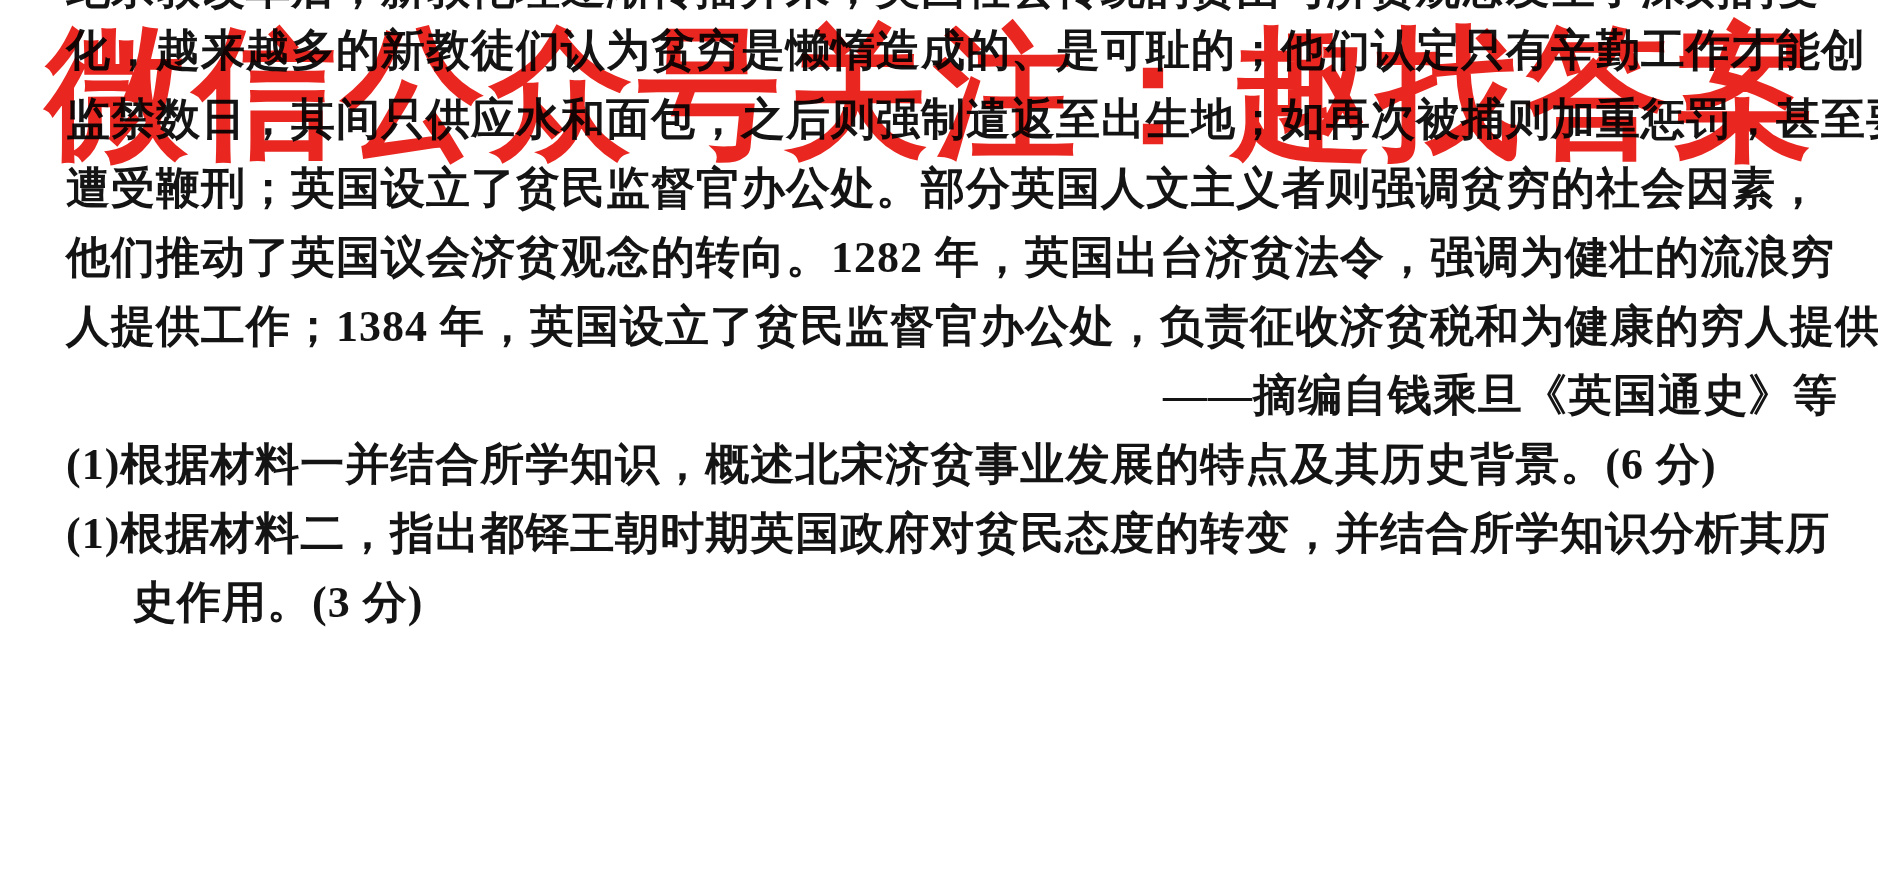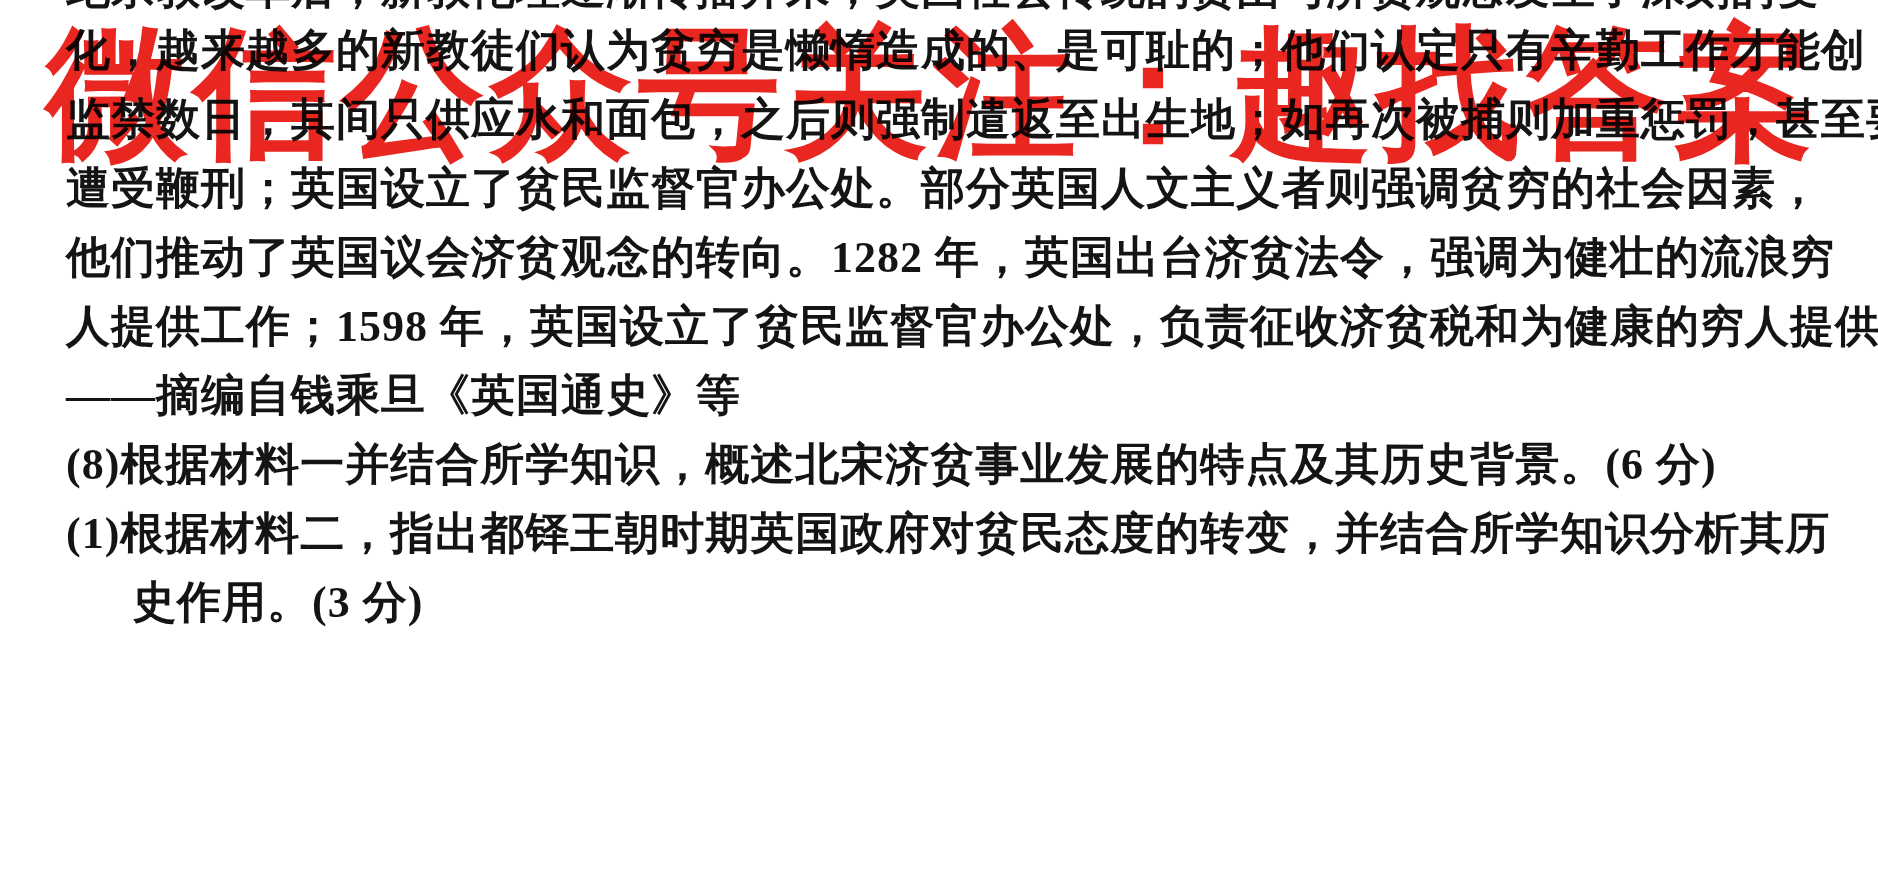--- a/index.html
+++ b/index.html
@@ -38,20 +38,21 @@
     white-space: nowrap;
   }
   .line {
     font-size: 44px;
     line-height: 69px;
     height: 69px;
     white-space: nowrap;
     letter-spacing: 1px;
   }
   .line.attribution {
+    text-align: right;
     padding-right: 20px;
   }
   .line.indent1 {
     padding-left: 66px;
   }
   .watermark {
     position: absolute;
     top: 22px;
     left: 46px;
     z-index: 2;
@@ -76,22 +77,22 @@
   <div class="doc">
 
     <div class="clipped-line">
       <div class="inner">纪宗教改革后，新教伦理逐渐传播开来，英国社会传统的贫困与济贫观念发生了深刻的变</div>
     </div>
 
     <div class="line">化，越来越多的新教徒们认为贫穷是懒惰造成的、是可耻的；他们认定只有辛勤工作才能创</div>
     <div class="line">监禁数日，其间只供应水和面包，之后则强制遣返至出生地；如再次被捕则加重惩罚，甚至要</div>
     <div class="line">遭受鞭刑；英国设立了贫民监督官办公处。部分英国人文主义者则强调贫穷的社会因素，</div>
     <div class="line">他们推动了英国议会济贫观念的转向。1282 年，英国出台济贫法令，强调为健壮的流浪穷</div>
-    <div class="line">人提供工作；1598 年，英国设立了贫民监督官办公处，负责征收济贫税和为健康的穷人提供</div>
+    <div class="line">人提供工作；1384 年，英国设立了贫民监督官办公处，负责征收济贫税和为健康的穷人提供</div>
 
     <div class="line attribution">——摘编自钱乘旦《英国通史》等</div>
 
-    <div class="line">(8)根据材料一并结合所学知识，概述北宋济贫事业发展的特点及其历史背景。(6 分)</div>
+    <div class="line">(1)根据材料一并结合所学知识，概述北宋济贫事业发展的特点及其历史背景。(6 分)</div>
     <div class="line">(1)根据材料二，指出都铎王朝时期英国政府对贫民态度的转变，并结合所学知识分析其历</div>
     <div class="line indent1">史作用。(3 分)</div>
 
   </div>
 </div>
 
 </body></html>

